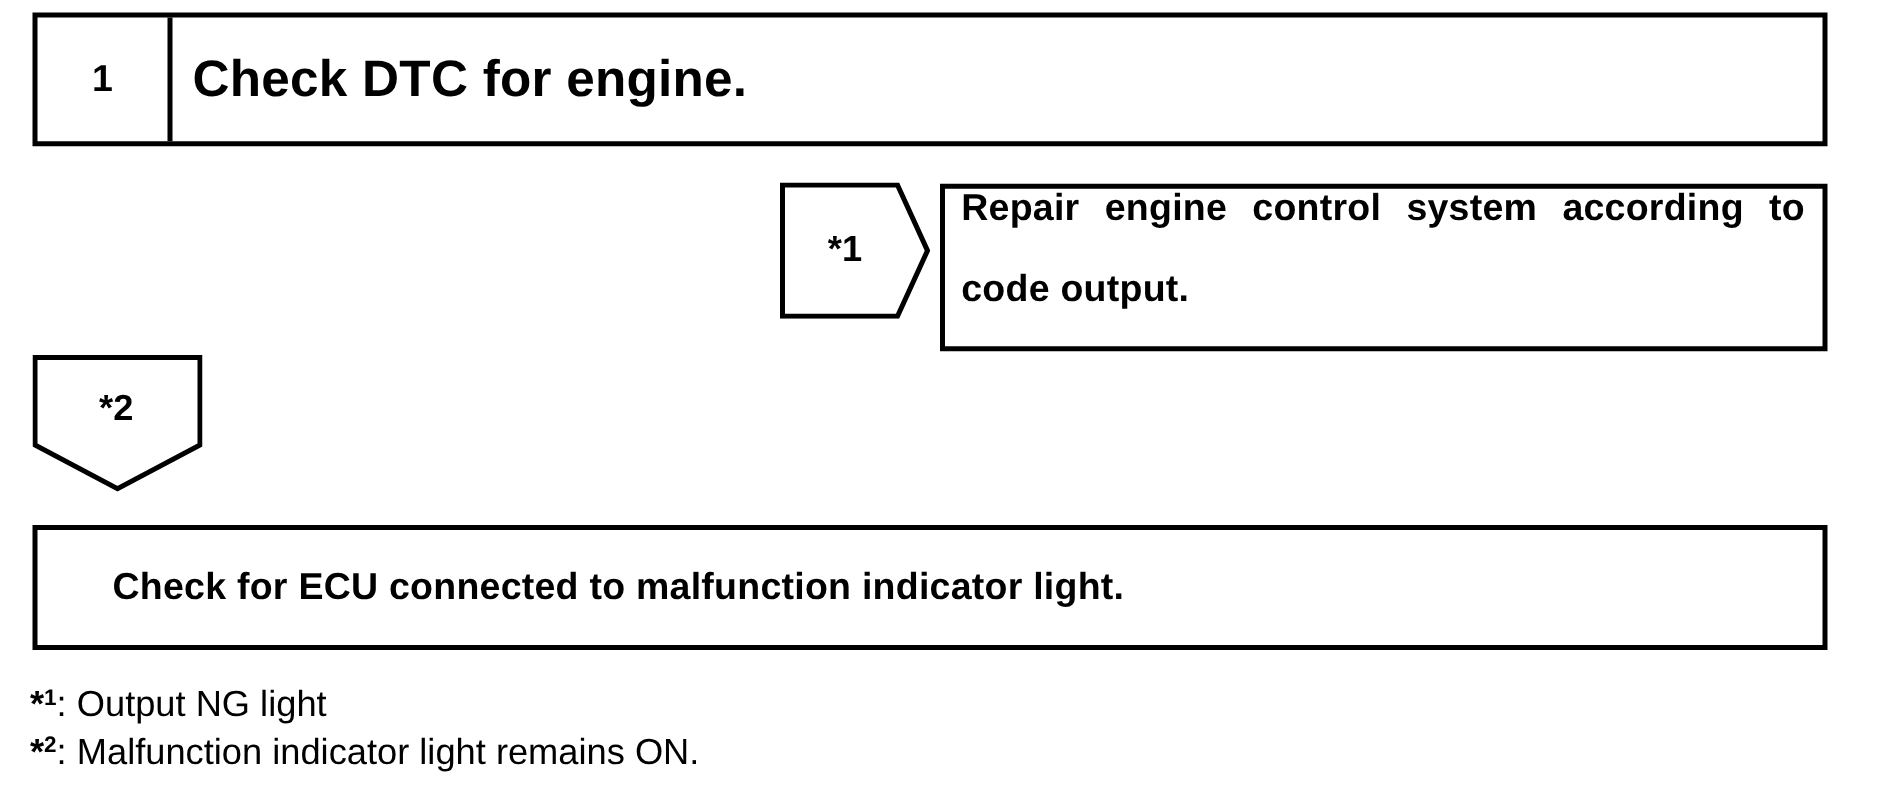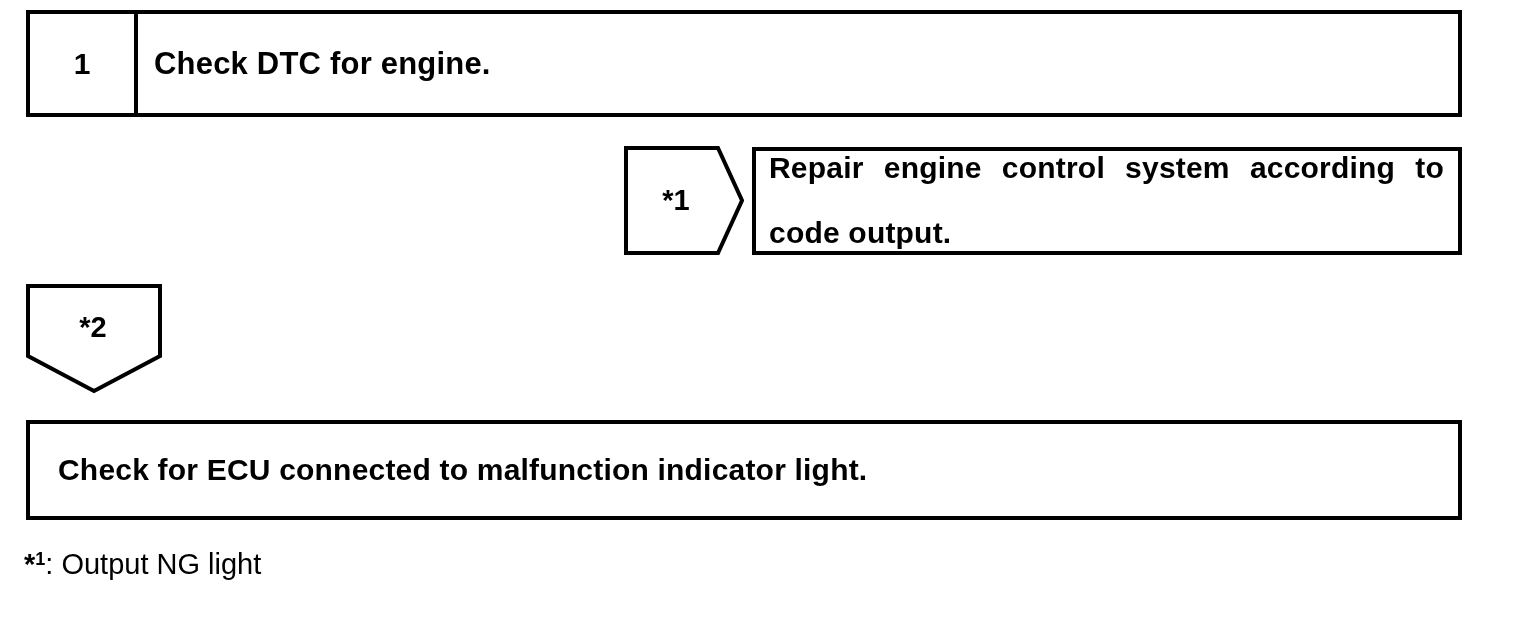--- a/index.html
+++ b/index.html
@@ -48,21 +48,21 @@
     font-size: 30px;
     letter-spacing: 0px;
   }
   .step-text {
     flex: 1;
     display: flex;
     align-items: center;
     padding-left: 16px;
     box-sizing: border-box;
     font-weight: bold;
-    font-size: 31px;
+    font-size: 41px;
     letter-spacing: 0.2px;
   }
 
   
   .branch-row {
     position: absolute;
     left: 624px;
     top: 146px;
     width: 838px;
     height: 109px;
@@ -88,26 +88,26 @@
     font-weight: bold;
     font-size: 29px;
     letter-spacing: 0px;
   }
 
   .repair-box {
     position: absolute;
     left: 128px;
     top: 1px;
     width: 710px;
-    height: 108px;
+    height: 134px;
     border: 4px solid #000;
     box-sizing: border-box;
     background: #fff;
     display: flex;
-    align-items: center;
+    align-items: flex-start;
   }
   .repair-text {
     padding: 0 14px 0 13px;
     font-weight: bold;
     font-size: 30px;
     line-height: 1.08;
     text-align: justify;
     text-align-last: left;
     width: 100%;
     box-sizing: border-box;
@@ -152,20 +152,21 @@
     box-sizing: border-box;
     background: #fff;
     display: flex;
     align-items: center;
   }
   .ecu-text {
     padding-left: 28px;
     font-weight: bold;
     font-size: 30px;
     letter-spacing: 0.2px;
+    margin-left: 32px;
   }
 
   
   .footnotes {
     position: absolute;
     left: 24px;
     top: 546px;
     width: 1000px;
   }
   .footnote {
@@ -218,15 +219,18 @@
   </div>
 
   <div class="ecu-box">
     <div class="ecu-text">Check for ECU connected to malfunction indicator light.</div>
   </div>
 
   <div class="footnotes">
     <div class="footnote">
       <span class="mark"><span>*</span><sup>1</sup></span><span>: </span><span>Output NG light</span>
     </div>
+    <div class="footnote">
+      <span class="mark"><span>*</span><sup>2</sup></span><span>: </span><span>Malfunction indicator light remains ON.</span>
+    </div>
   </div>
 
 </div>
 
 </body></html>

